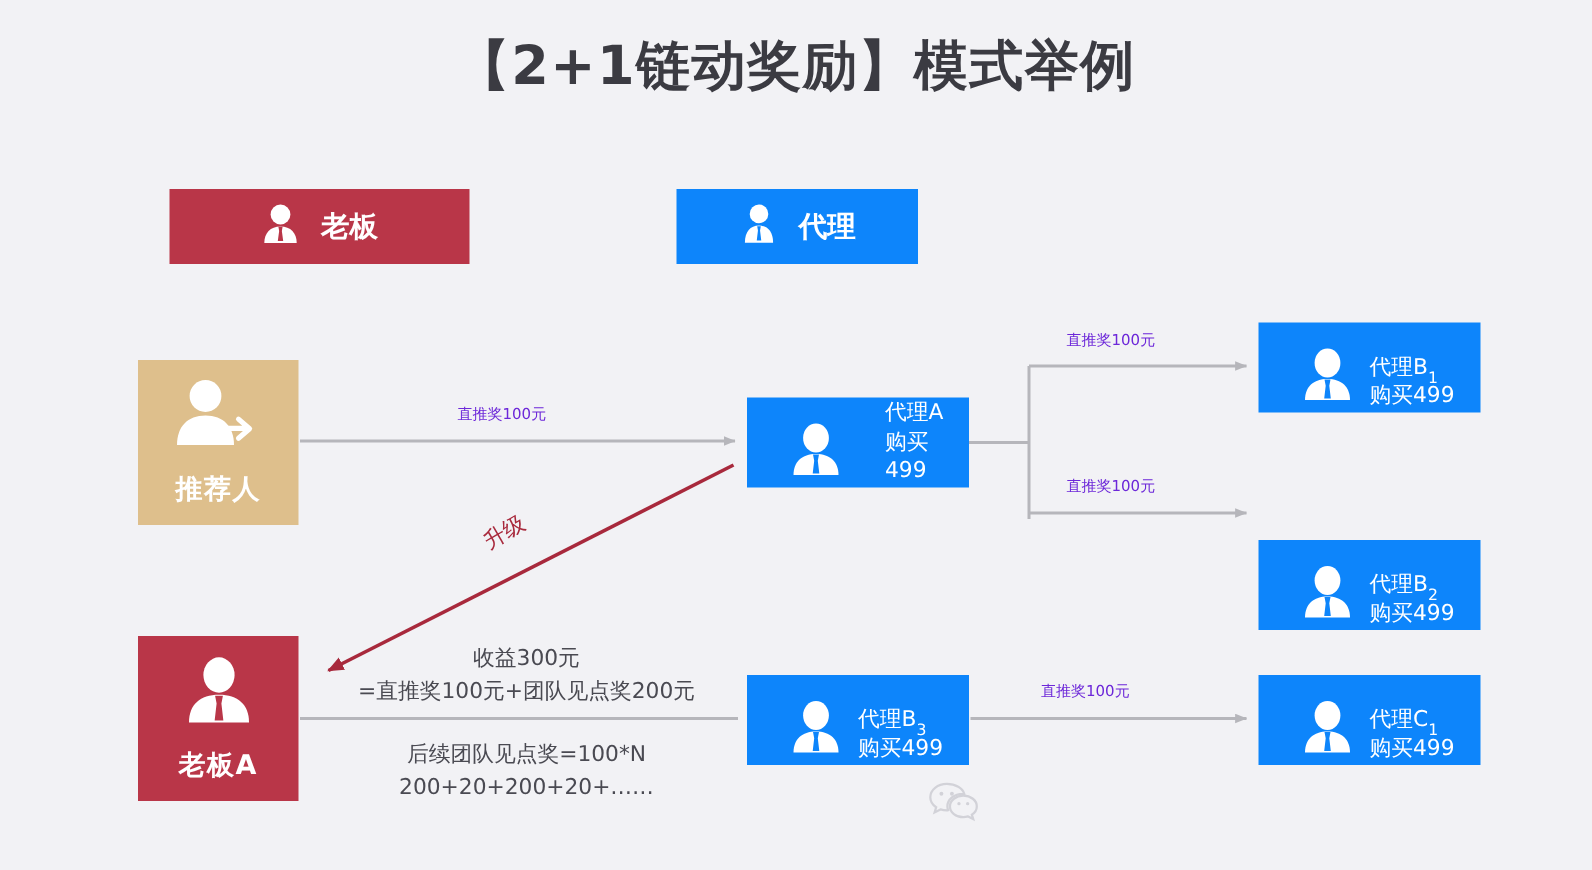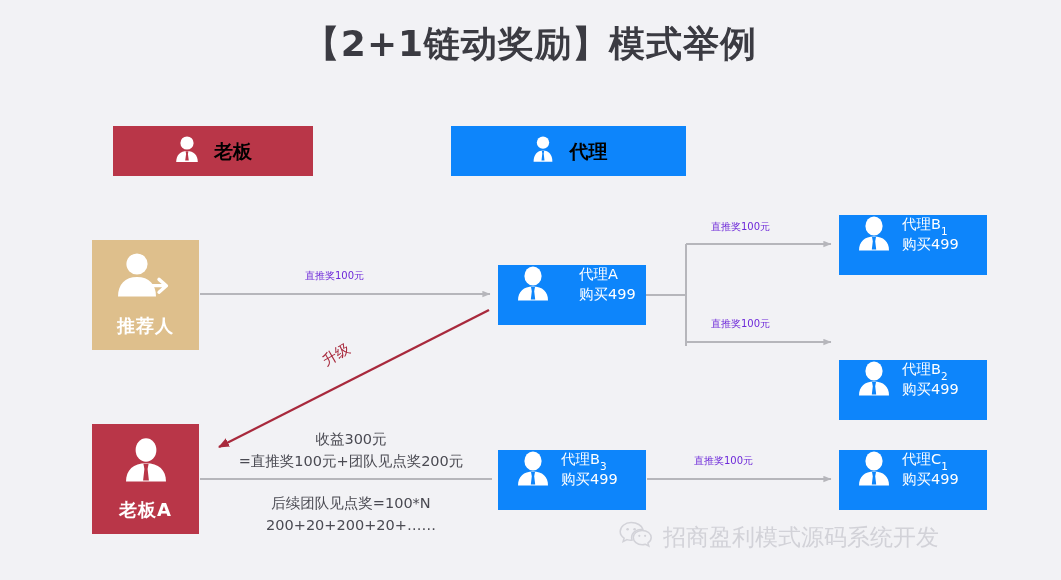--- a/index.html
+++ b/index.html
@@ -19,46 +19,46 @@
     font-size:36px;font-weight:bold;color:#3b3b42;
     letter-spacing:1px;
     white-space:nowrap;
   }
 
   
   .legend{
     position:absolute;
     display:flex;align-items:center;justify-content:center;
     gap:14px;
-    color:#000000;font-size:19px;font-weight:bold;
+    color:#ffffff;font-size:19px;font-weight:bold;
     box-sizing:border-box;
   }
   .legend .lbl{line-height:1;}
   .legend-boss{left:113px;top:126px;width:200px;height:50px;background:#b93648;}
-  .legend-agent{left:451px;top:126px;width:235px;height:50px;background:#0d85fb;}
+  .legend-agent{left:451px;top:126px;width:161px;height:50px;background:#0d85fb;}
 
   
   .node{position:absolute;box-sizing:border-box;}
 
   .node-square{
     width:107px;height:110px;
     display:flex;flex-direction:column;
     align-items:center;justify-content:center;
     color:#fff;
   }
   .node-square .nlabel{
     font-size:18px;font-weight:bold;margin-top:6px;letter-spacing:1px;
   }
   .node-referrer{left:92px;top:240px;background:#debf8c;}
   .node-bossa{left:92px;top:424px;background:#b93648;}
 
   .node-wide{
     width:148px;height:60px;background:#0d85fb;
-    display:flex;flex-direction:row;align-items:flex-start;
-    gap:9px;padding-left:16px;color:#fff;
+    display:flex;flex-direction:row;align-items:flex-end;
+    gap:9px;padding-left:27px;color:#fff;
   }
   .node-wide .txt{
     display:flex;flex-direction:column;
     font-size:14.5px;line-height:1.35;
   }
   .node-a   {left:498px;top:265px;gap:27px;}
   .node-b1  {left:839px;top:215px;}
   .node-b2  {left:839px;top:312px;margin-top:48px;}
   .node-b3  {left:498px;top:450px;}
   .node-c1  {left:839px;top:450px;}
@@ -291,16 +291,15 @@
                  C23.2,8.2 23.5,8.2 23.8,8.2 C22.9,4.4 18,1.6 12.2,1.6 Z" fill="none" stroke="#d2d2d8" stroke-width="1.5"></path>
         <circle cx="8.6" cy="8.2" r="1.3" fill="#d2d2d8"></circle>
         <circle cx="15.6" cy="8.2" r="1.3" fill="#d2d2d8"></circle>
         <path d="M23.2,9.4 C18.3,9.4 14.3,12.6 14.3,16.6 C14.3,20.6 18.3,23.8 23.2,23.8
                  C24.3,23.8 25.4,23.6 26.4,23.3 L29.8,25 L28.9,22.1
                  C31,20.7 32.2,18.8 32.2,16.6 C32.2,12.6 28.2,9.4 23.2,9.4 Z" fill="none" stroke="#d2d2d8" stroke-width="1.5"></path>
         <circle cx="20.3" cy="14.8" r="1.1" fill="#d2d2d8"></circle>
         <circle cx="26.1" cy="14.8" r="1.1" fill="#d2d2d8"></circle>
       </svg>
     </span>
-    <span>招商盈利模式源码系统开发</span>
   </div>
 
 </div>
 
 </body></html>

